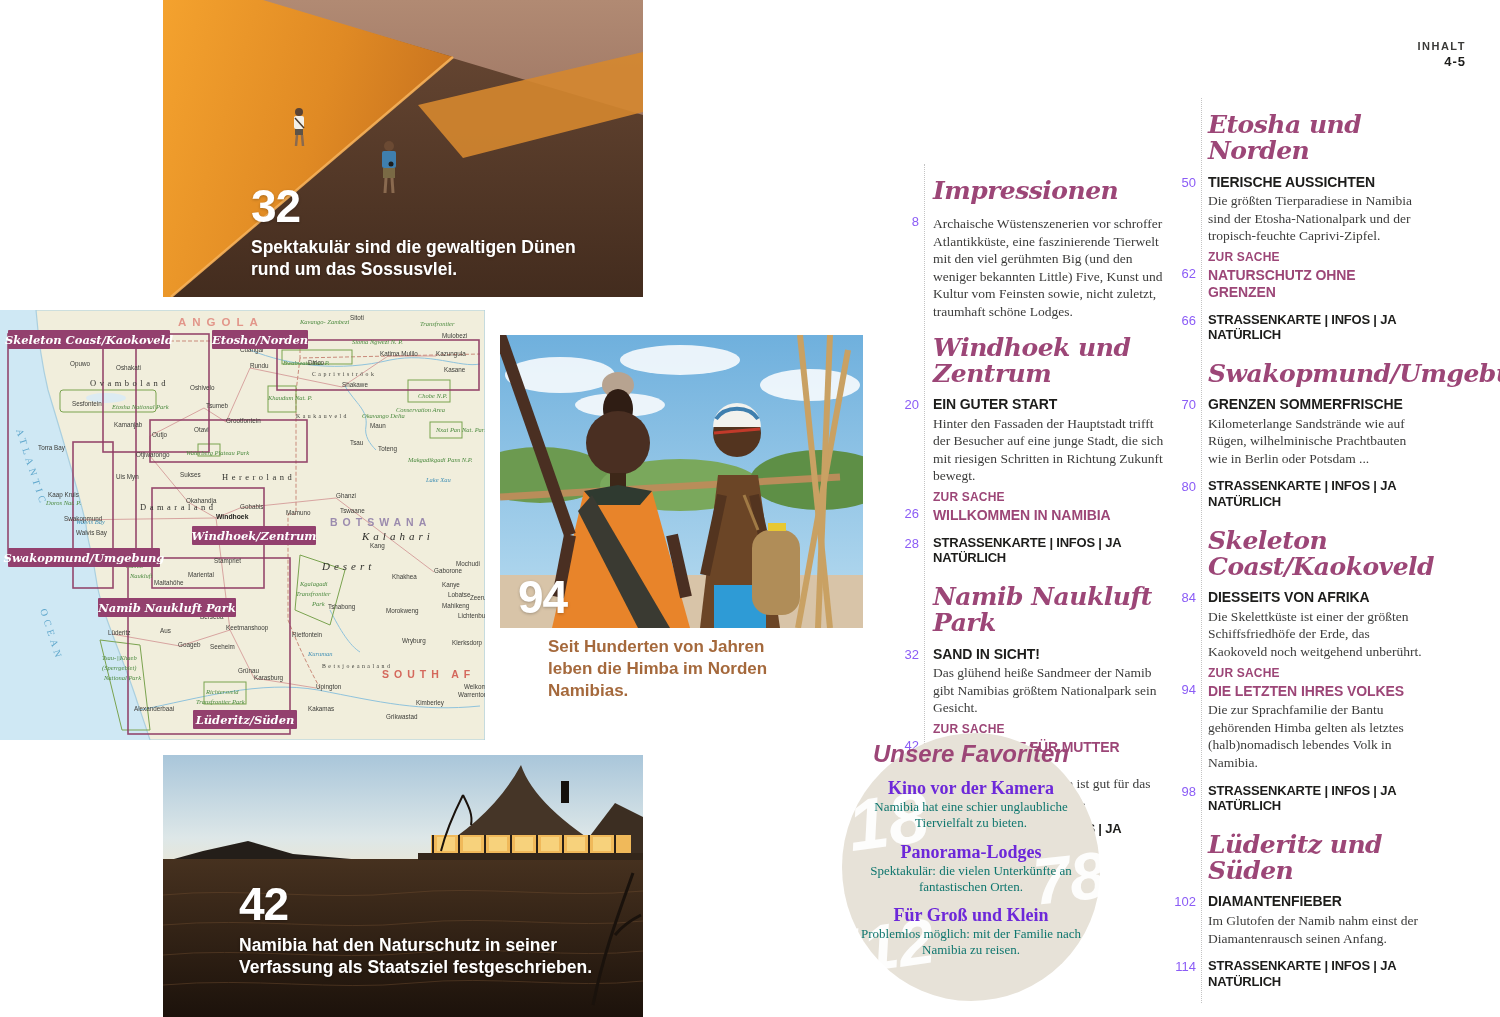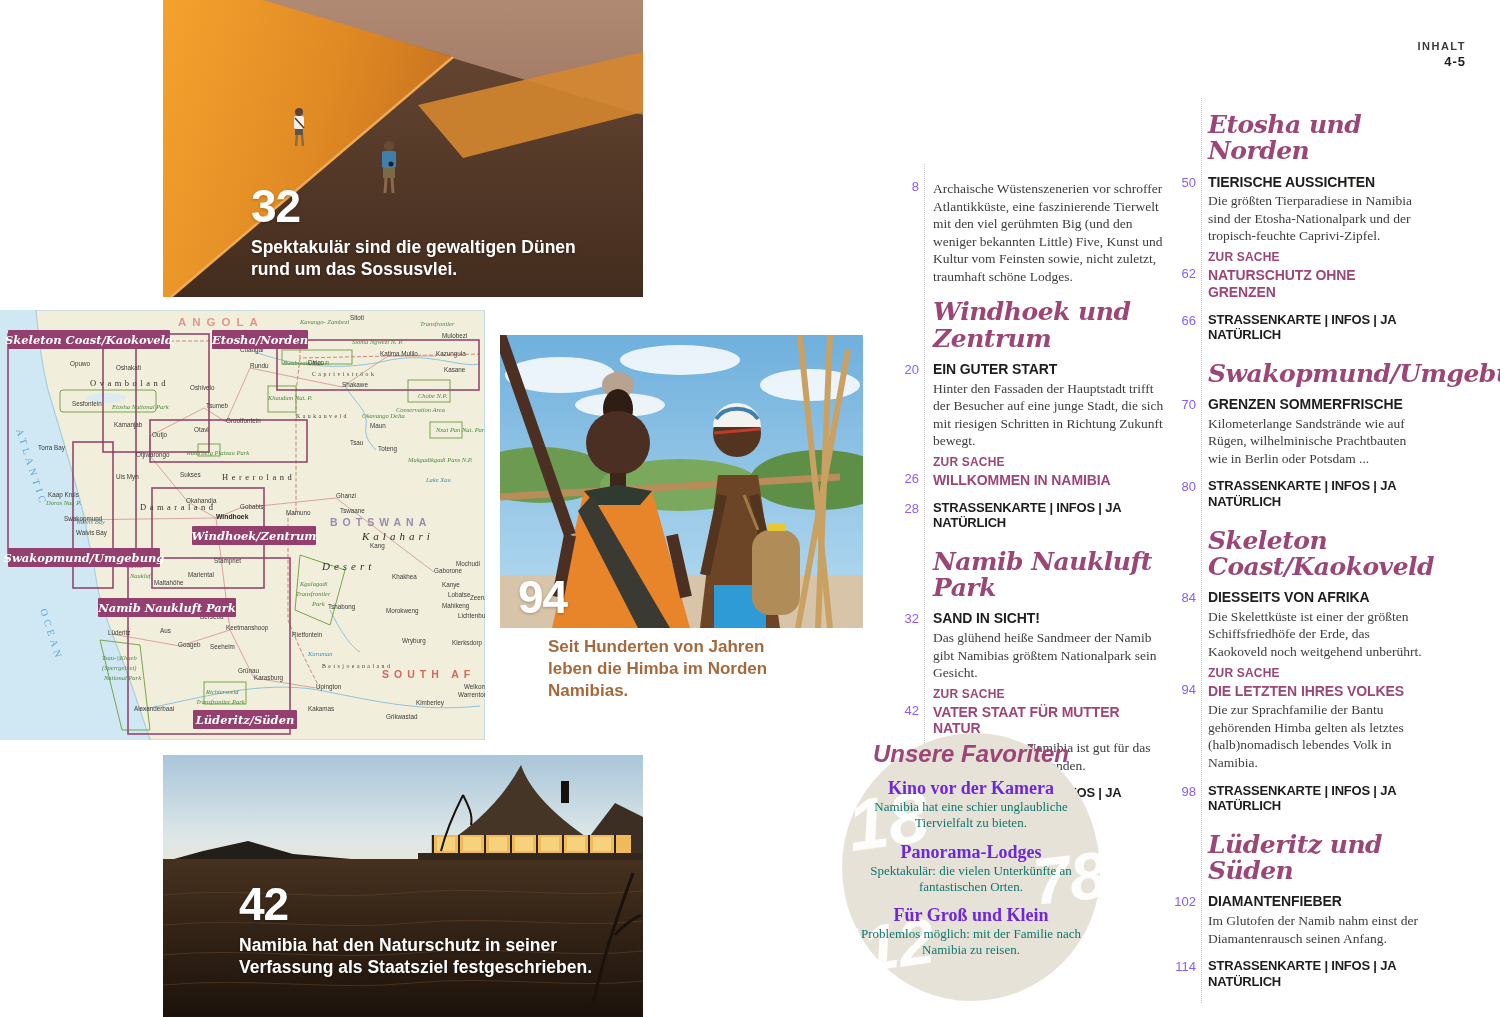--- a/index.html
+++ b/index.html
@@ -450,20 +450,21 @@
       </g>
     </svg>
     <div class="photo-label" style="left:76px;bottom:38px;">
       <div class="photo-num">42</div>
       <div class="photo-cap" style="width:390px;">Namibia hat den Naturschutz in seiner Verfassung als Staatsziel festgeschrieben.</div>
     </div>
   </div>
 
   <div class="toc-col mid">
       <section class="toc-section">
+        <h2 class="script-heading">Impressionen</h2>
         <div class="entry intro">
           <div class="pg">8</div>
           <div class="ct">
             <div class="e-body">Archaische Wüstenszenerien vor schroffer Atlantikküste, eine faszinierende Tierwelt mit den viel gerühmten Big (und den weniger bekannten Little) Five, Kunst und Kultur vom Feinsten sowie, nicht zuletzt, traumhaft schöne Lodges.</div>
           </div>
         </div>
       </section>
       <section class="toc-section">
         <h2 class="script-heading">Windhoek und Zentrum</h2>
         <div class="entry main">

